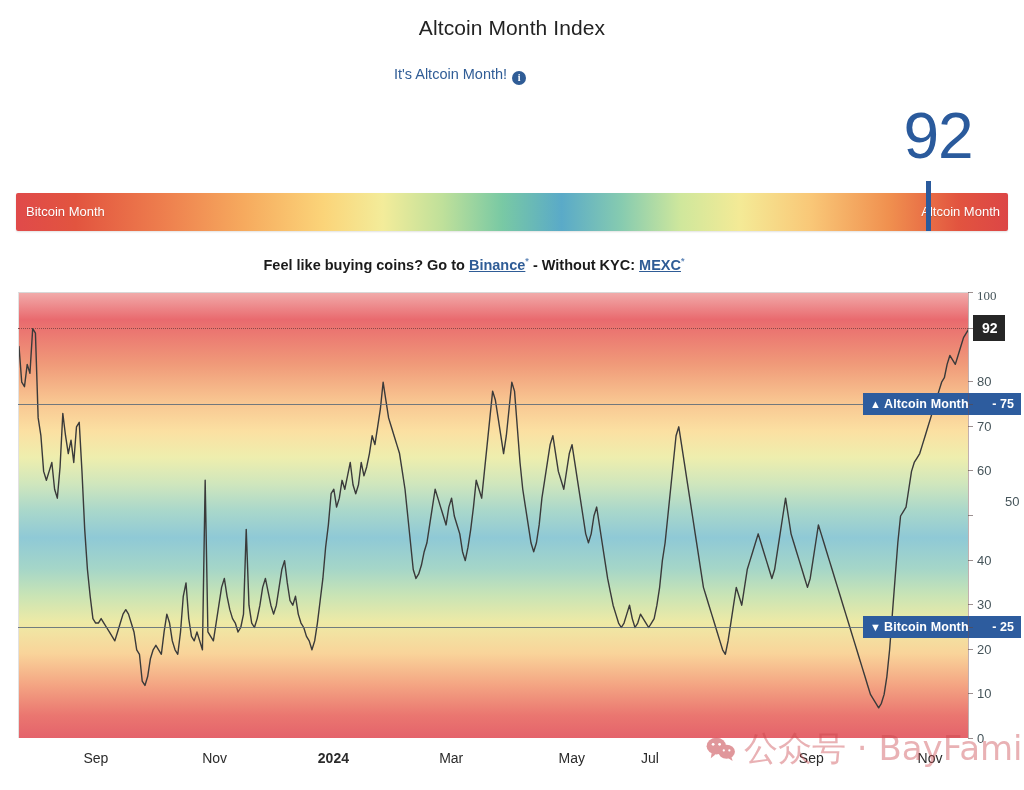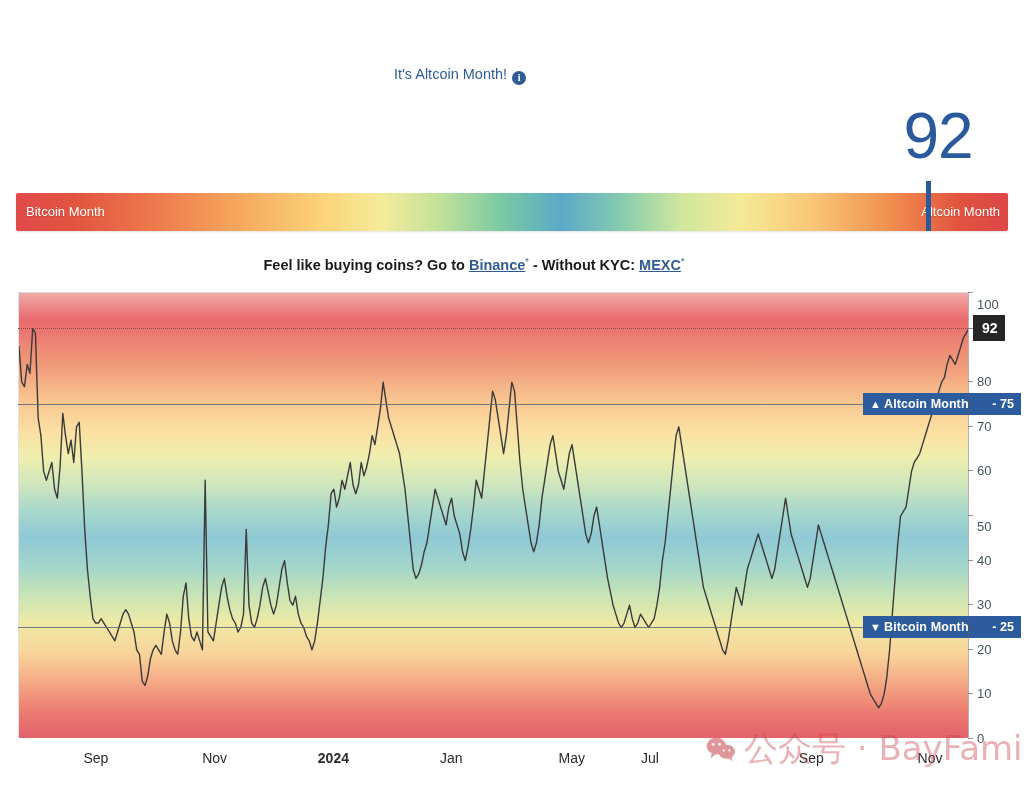--- a/index.html
+++ b/index.html
@@ -265,20 +265,21 @@
     opacity: .75;
     font-family: "DejaVu Sans", sans-serif;
     white-space: nowrap;
   }
 </style>
 </head>
 <body>
 
 <div id="page">
 
+  <div class="title">Altcoin Month Index</div>
 
   <div class="subtitle-row">
     <a class="subtitle-link" href="#">It's Altcoin Month!</a><span class="info-icon">i</span>
   </div>
 
   <div class="big-value">92</div>
 
   <div class="gauge-wrap">
     <div class="gauge-bar"></div>
     <div class="gauge-label left">Bitcoin Month</div>
@@ -315,40 +316,40 @@
         <div class="tick" style="top: 401.4px;"></div>
         <div class="tick-label" style="top: 401.4px;">10</div>
         <div class="tick" style="top: 356.8px;"></div>
         <div class="tick-label" style="top: 356.8px;">20</div>
         <div class="tick" style="top: 334.5px;"></div>
         <div class="tick" style="top: 312.2px;"></div>
         <div class="tick-label" style="top: 312.2px;">30</div>
         <div class="tick" style="top: 267.6px;"></div>
         <div class="tick-label" style="top: 267.6px;">40</div>
         <div class="tick" style="top: 223px;"></div>
-        <div class="tick-label" style="top: 234px;">50</div>
+        <div class="tick-label" style="top: 209px; margin-left: 28px;">50</div>
         <div class="tick" style="top: 178.4px;"></div>
         <div class="tick-label" style="top: 178.4px;">60</div>
         <div class="tick" style="top: 133.8px;"></div>
         <div class="tick-label" style="top: 133.8px;">70</div>
         <div class="tick" style="top: 111.5px;"></div>
         <div class="tick" style="top: 89.2px;"></div>
         <div class="tick-label" style="top: 89.2px;">80</div>
         <div class="tick" style="top: 35.68px;"></div>
         <div class="tick" style="top: 0px;"></div>
-        <div class="tick-label" style="top: 12px;">100</div>
+        <div class="tick-label" style="top: 4px; font-family: Liberation Serif, serif;">100</div>
       </div>
 
   </div>
 
   <div class="xlabels" id="xlabels">
       <div class="xlabel" style="left: 77.9px;">Sep</div>
       <div class="xlabel" style="left: 196.65px;">Nov</div>
       <div class="xlabel bold" style="left: 315.4px;">2024</div>
-      <div class="xlabel" style="left: 433.2px;">Jan</div>
+      <div class="xlabel" style="left: 433.2px;">Mar</div>
       <div class="xlabel" style="left: 553.85px;">May</div>
       <div class="xlabel" style="left: 632px;">Jul</div>
       <div class="xlabel" style="left: 793.25px;">Sep</div>
       <div class="xlabel" style="left: 912px;">Nov</div>
     </div>
 
   <div class="wechat-wm">
     <svg class="wechat-icon" viewBox="0 0 32 28">
       <ellipse cx="11" cy="11" rx="10.5" ry="9" fill="#c8434a"></ellipse>
       <polygon points="6,18 5,24 10,20" fill="#c8434a"></polygon>

